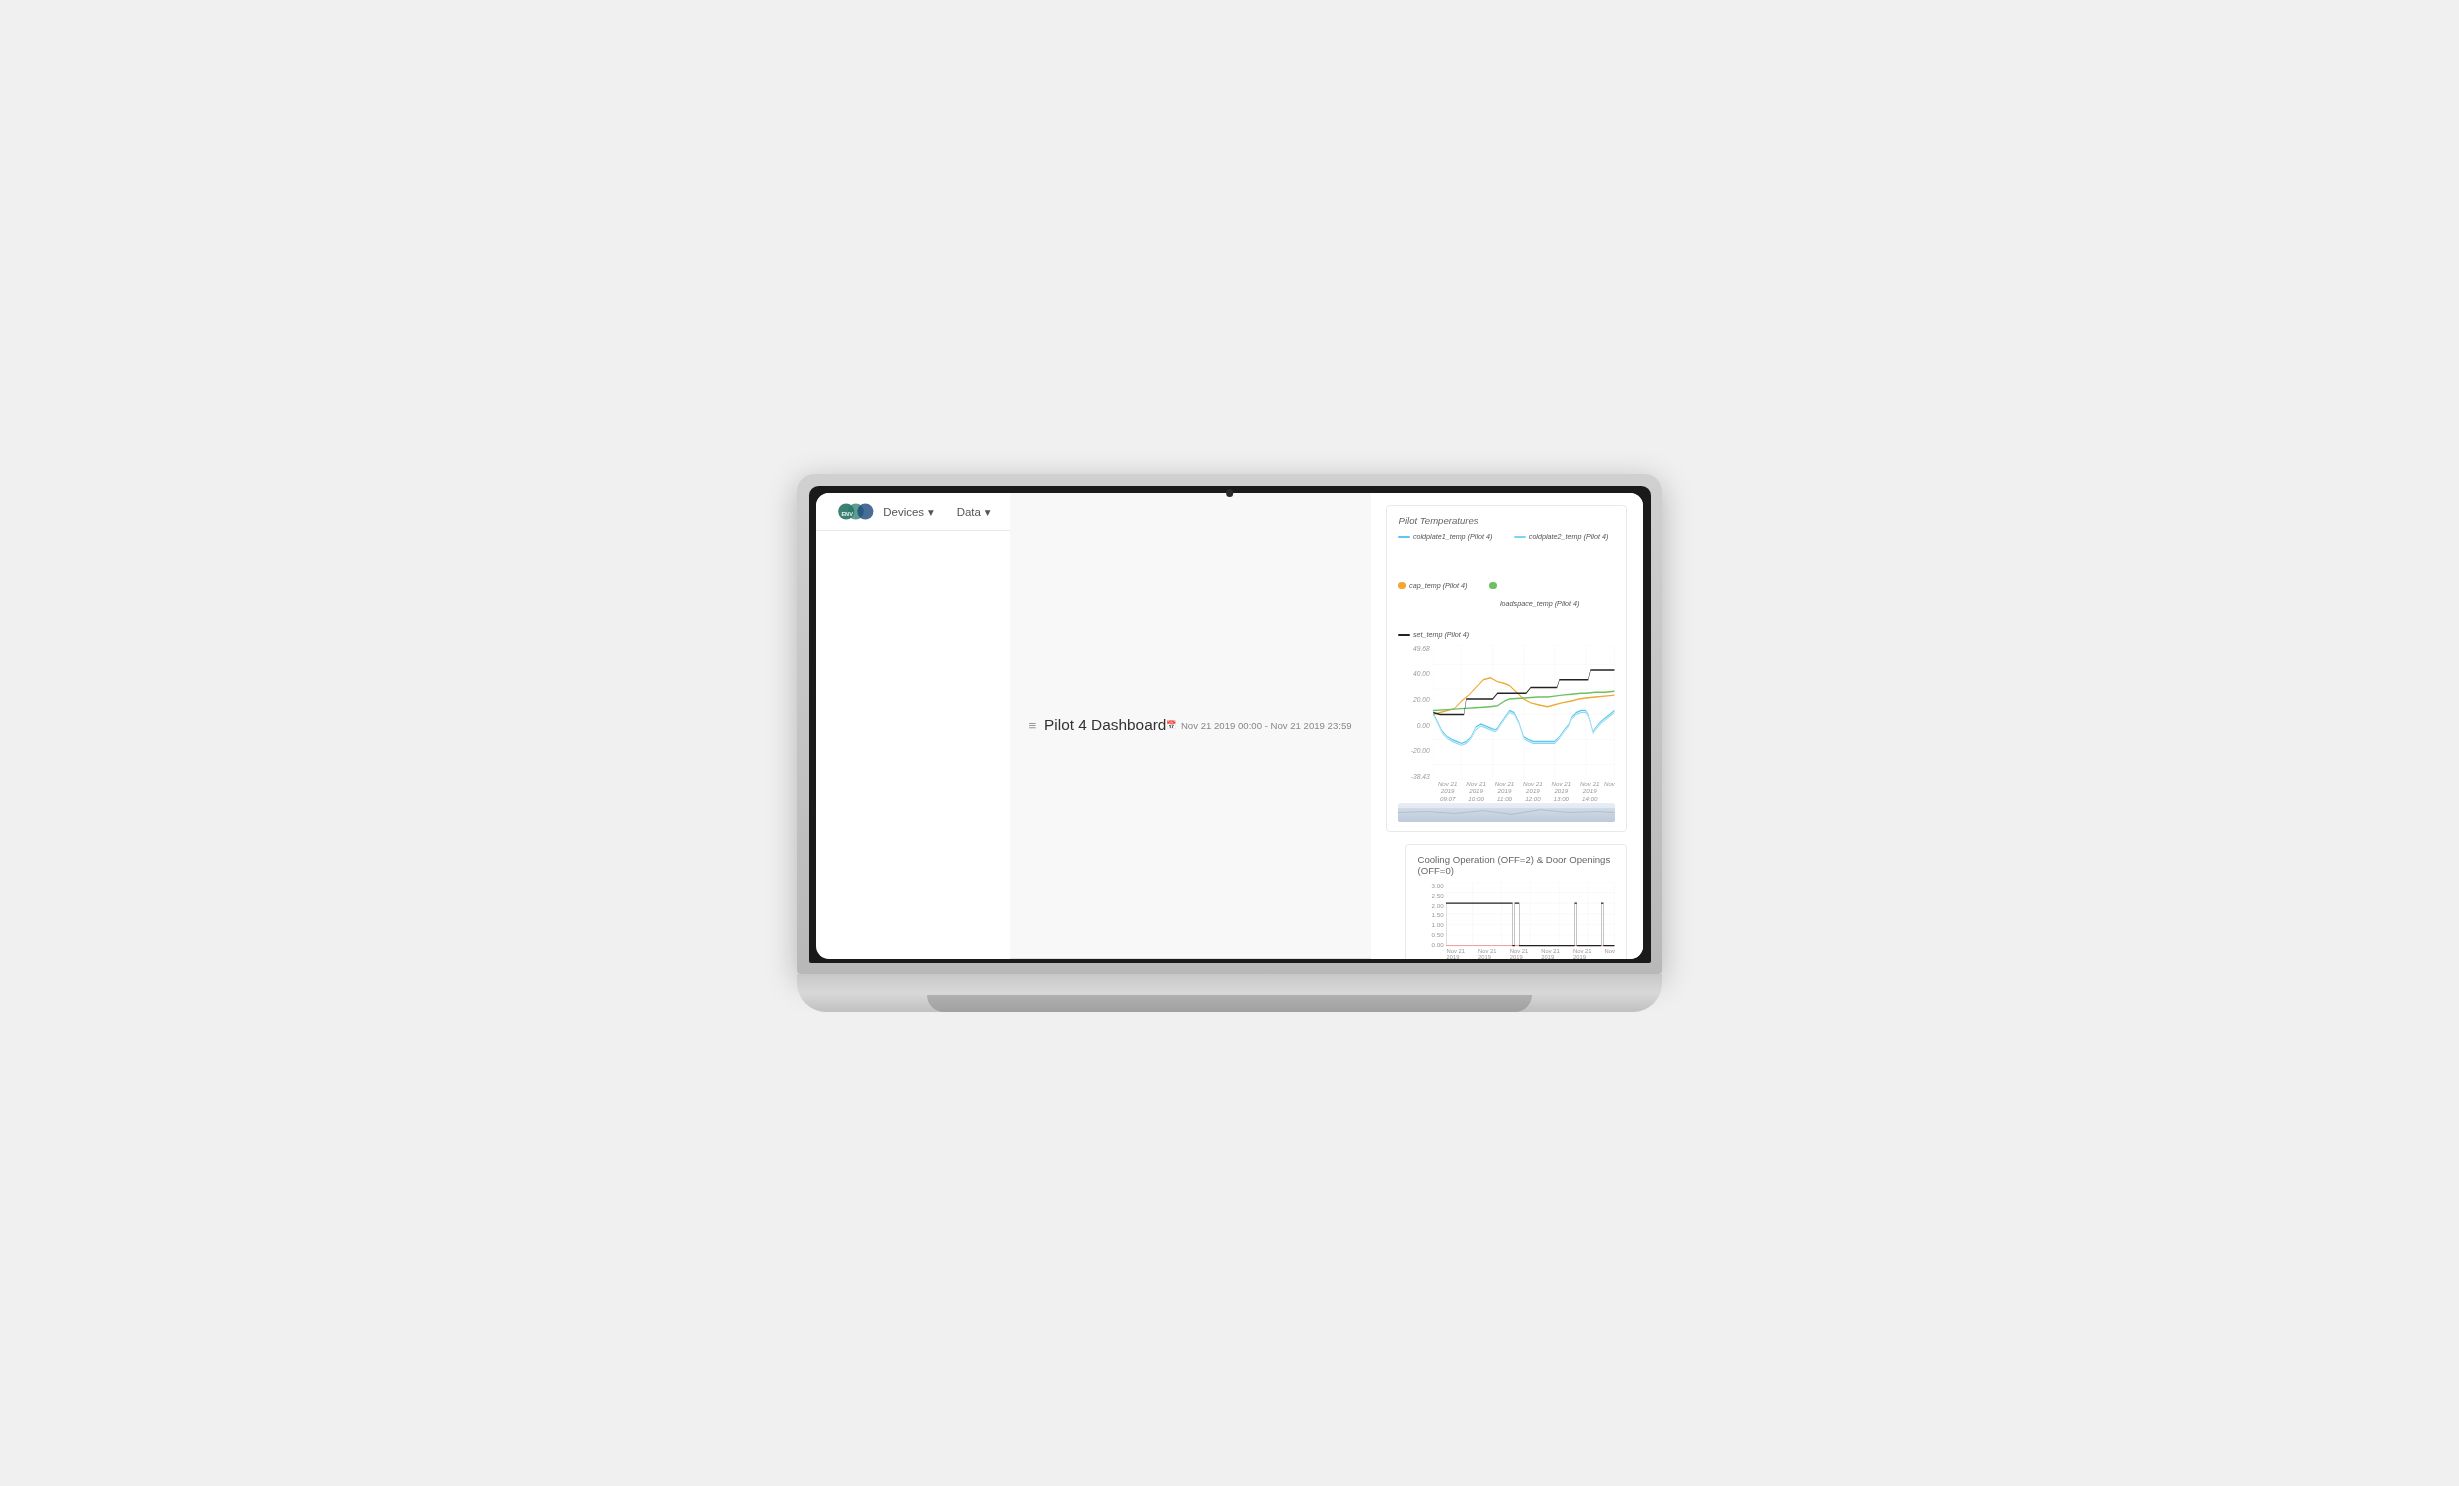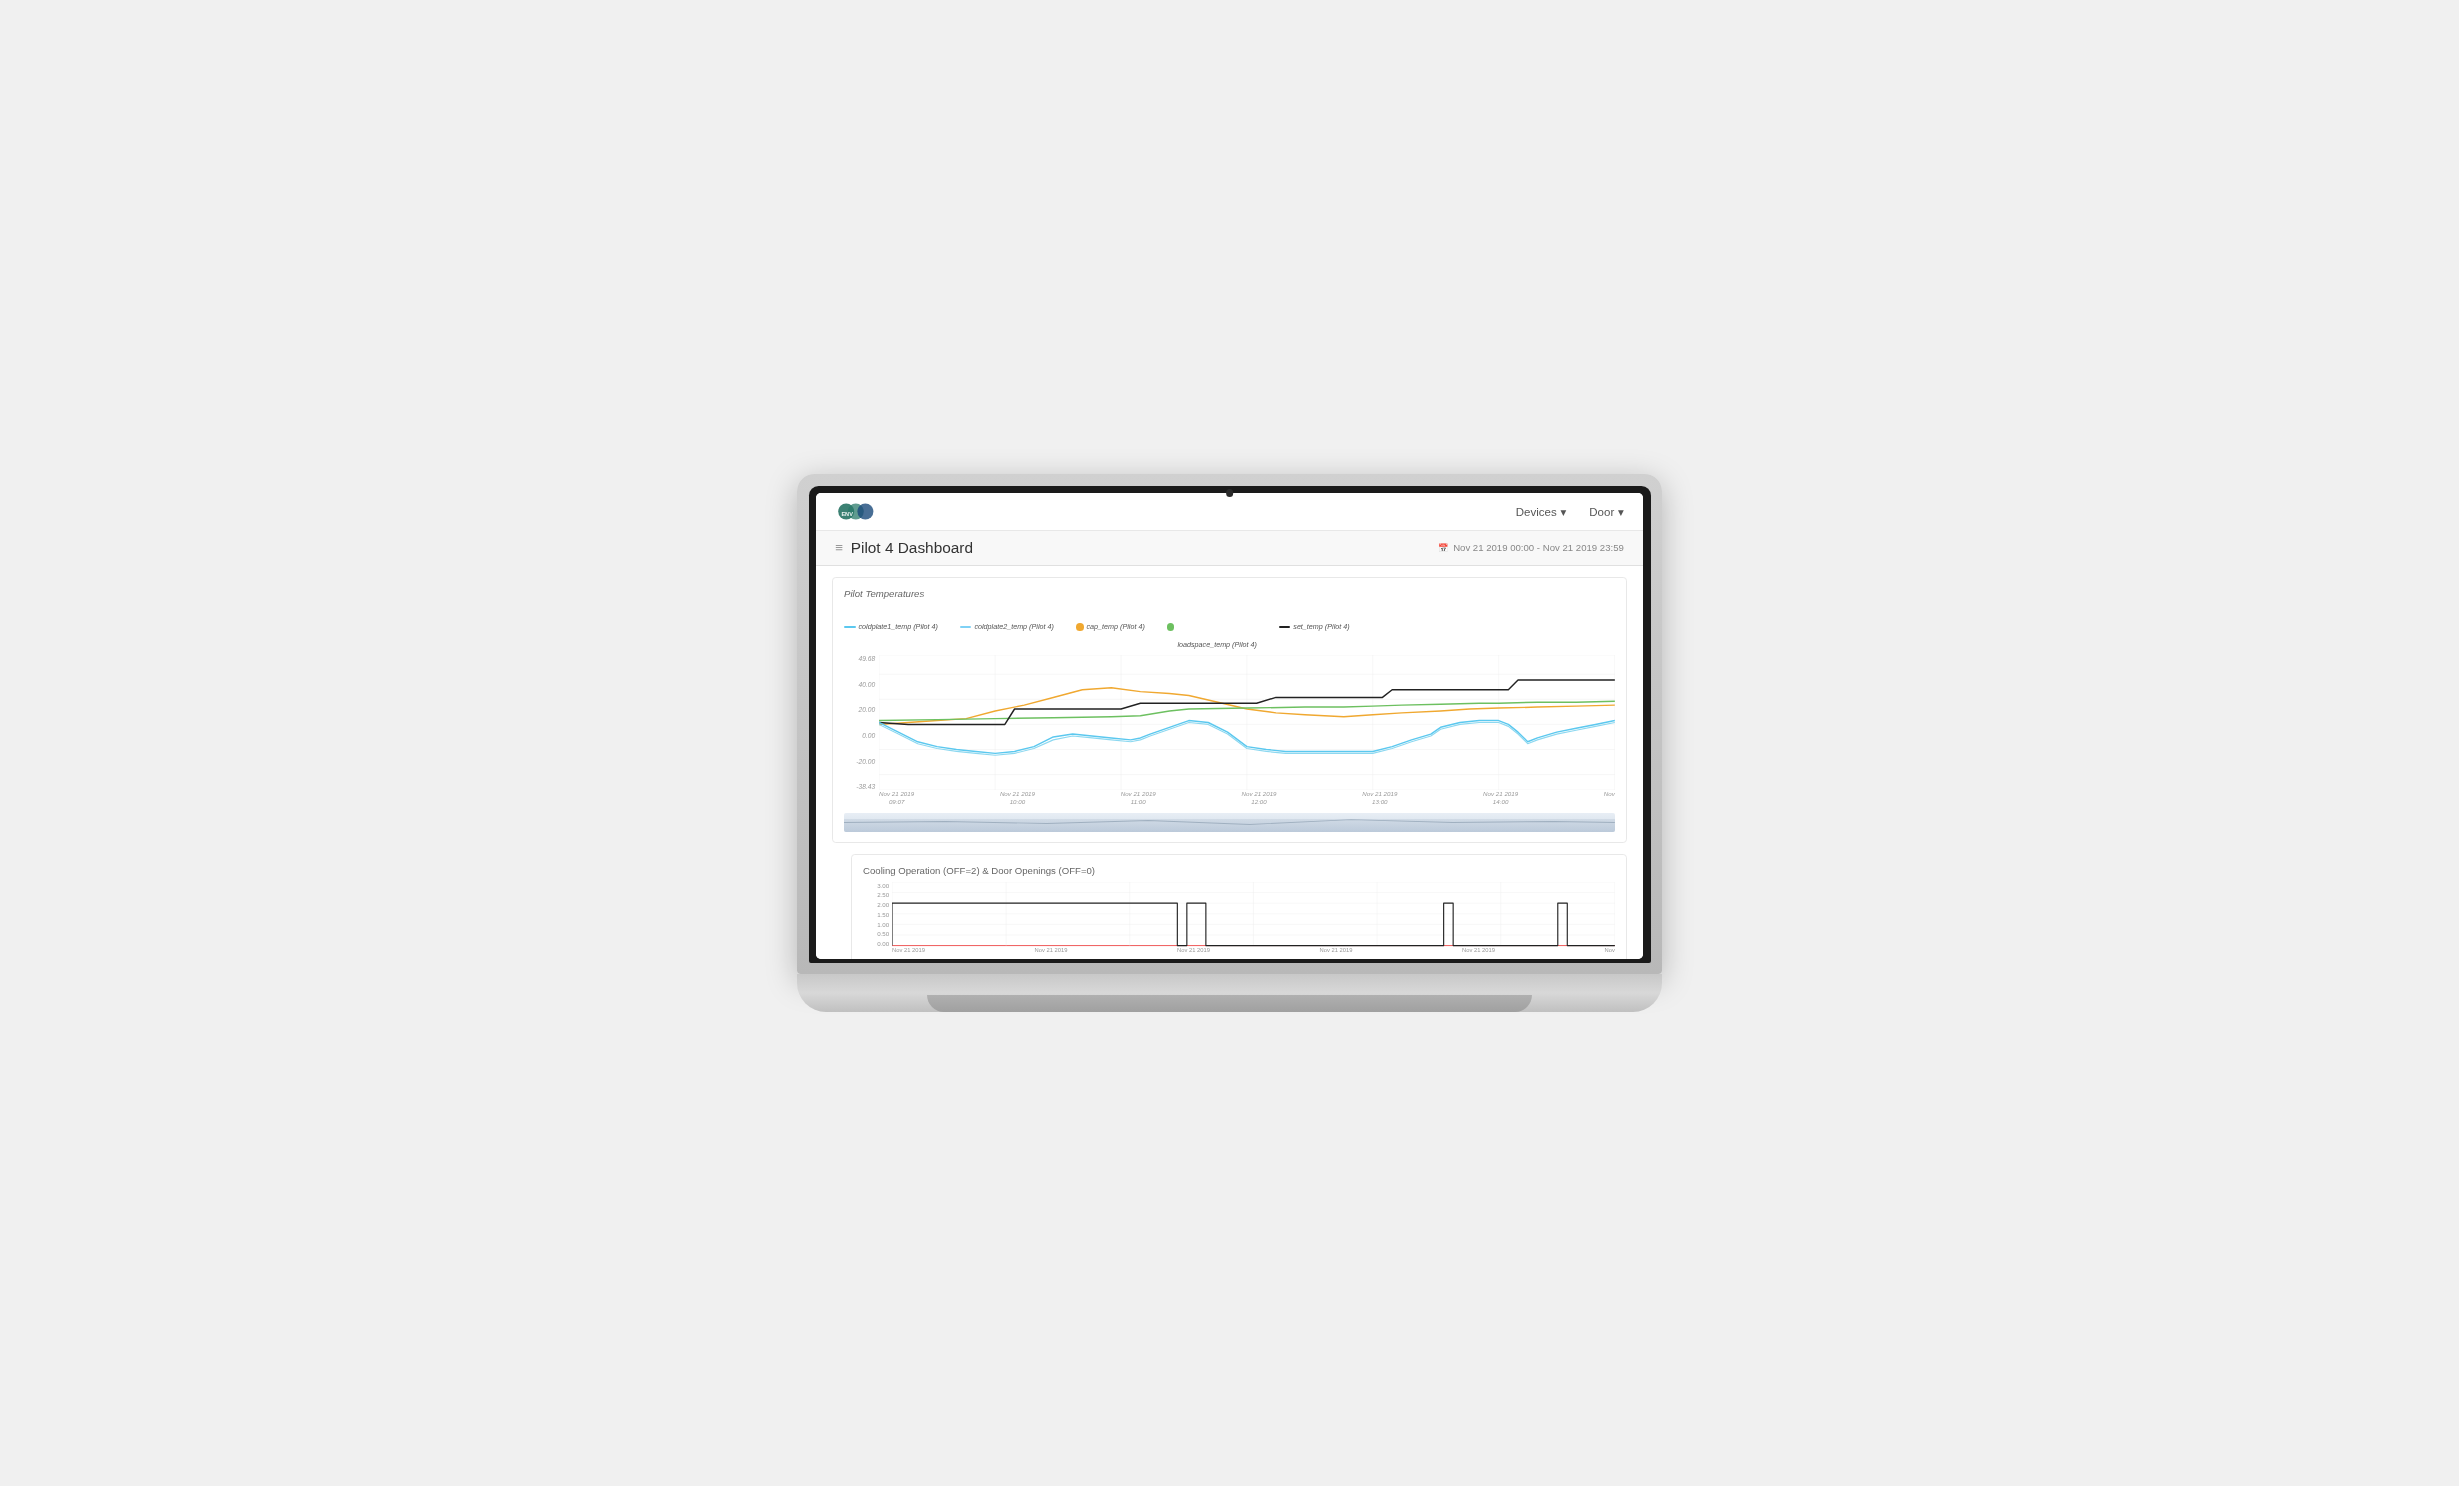--- a/index.html
+++ b/index.html
@@ -46,24 +46,24 @@
       width: 7.7px;
       height: 7.7px;
       background: #2a2a2a;
       border-radius: 50%;
     }
 
     .screen {
       width: 100%;
       height: 100%;
       background: #fff;
-      border-radius: 5px;
+      border-radius: 13px;
       overflow: hidden;
       display: flex;
-      flex-direction: column;
+      flex-direction: row;
     }
 
     .laptop-base {
       position: absolute;
       bottom: 0; left: 0; right: 0;
       height: 38px;
       background: linear-gradient(180deg, #c8c8c8 0%, #d8d8d8 50%, #c0c0c0 100%);
       border-radius: 0 0 29px 29px;
     }
 
@@ -284,21 +284,21 @@
               <text x="8" y="22" font-size="7" fill="white" font-weight="bold" opacity="0.9">ENV</text>
             </svg>
           </div>
 
           <div class="nav-links">
             <div class="nav-link">
               <span>Devices</span>
               <span>▾</span>
             </div>
             <div class="nav-link">
-              <span>Door</span>
+              <span>Data</span>
               <span>▾</span>
             </div>
           </div>
         </div>
 
         <div class="page-header">
           <div class="page-title">
             <span style="color:#999;font-size:13.4px;">≡</span>
             <span>Pilot 4 Dashboard</span>
           </div>

